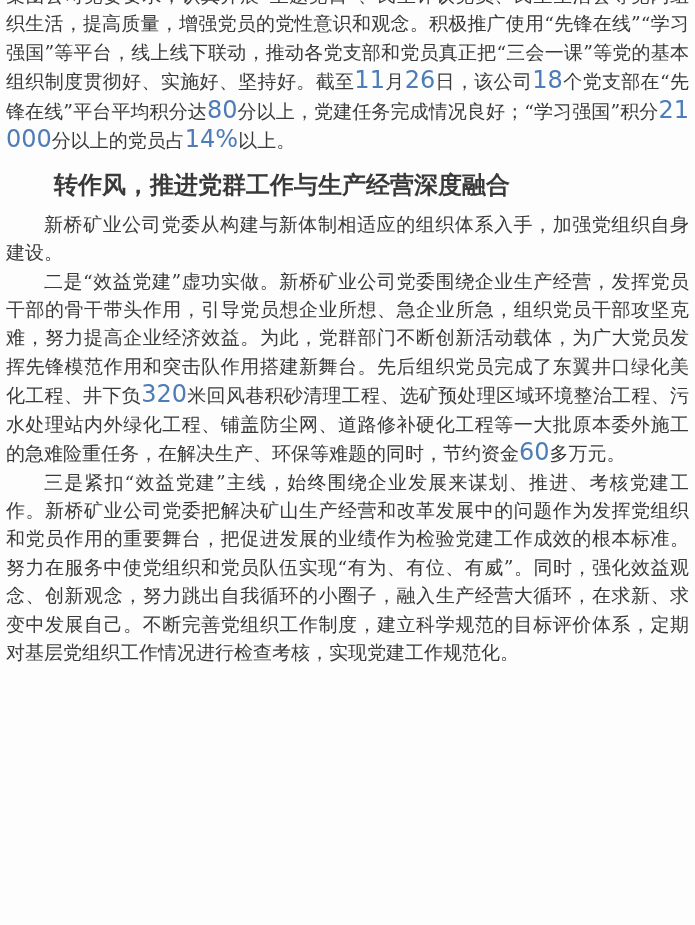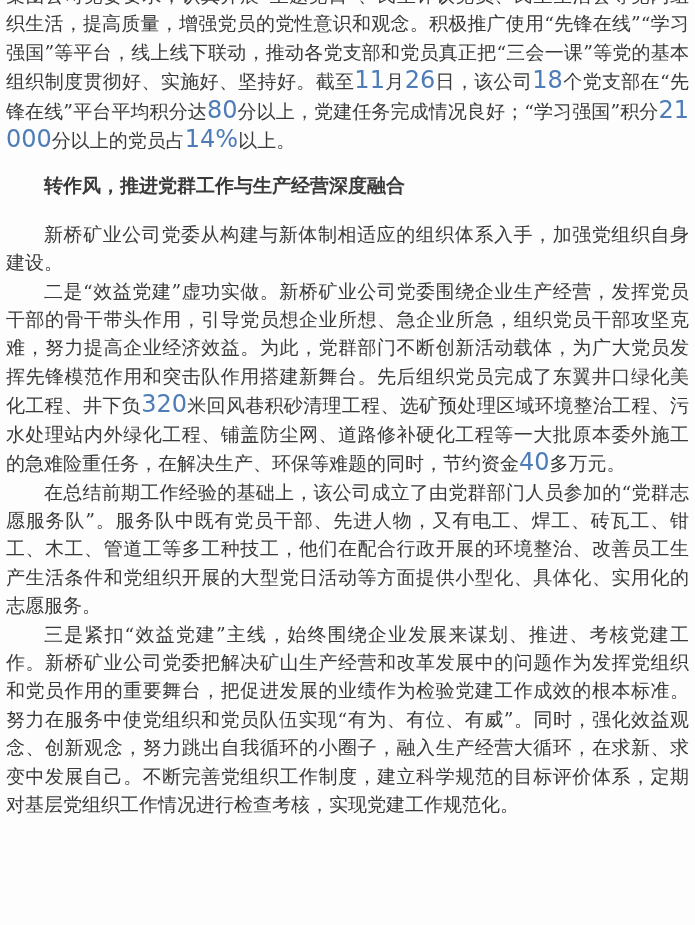--- a/index.html
+++ b/index.html
@@ -34,24 +34,24 @@
     word-break: break-all;
   }
   .para {
     margin: 0;
     text-indent: 2em;
   }
   .para.no-indent {
     text-indent: 0;
   }
   .section-heading {
-    font-size: 19px;
+    font-size: 24px;
     line-height: 28.4px;
     font-weight: bold;
-    margin: 17px 0 20px 0;
+    margin: 17px 0 10px 0;
     text-indent: 2em;
   }
   .num {
     color: var(--num-color, #4d7cb6);
     font-family: "DejaVu Sans", sans-serif;
     font-size: 24px;
   }
 </style>
 </head>
 <body>
@@ -60,22 +60,21 @@
   <div class="article">
 
     <p class="para no-indent">集团公司党委要求，认真开展“主题党日”、民主评议党员、民主生活会等党内组织生活，提高质量，增强党员的党性意识和观念。积极推广使用“先锋在线”“学习强国”等平台，线上线下联动，推动各党支部和党员真正把“三会一课”等党的基本组织制度贯彻好、实施好、坚持好。截至<span class="num">11</span>月<span class="num">26</span>日，该公司<span class="num">18</span>个党支部在“先锋在线”平台平均积分达<span class="num">80</span>分以上，党建任务完成情况良好；“学习强国”积分<span class="num">21000</span>分以上的党员占<span class="num">14%</span>以上。</p>
 
 
     <h2 class="section-heading">转作风，推进党群工作与生产经营深度融合</h2>
 
     <p class="para">新桥矿业公司党委从构建与新体制相适应的组织体系入手，加强党组织自身建设。</p>
 
 
-    <p class="para">二是“效益党建”虚功实做。新桥矿业公司党委围绕企业生产经营，发挥党员干部的骨干带头作用，引导党员想企业所想、急企业所急，组织党员干部攻坚克难，努力提高企业经济效益。为此，党群部门不断创新活动载体，为广大党员发挥先锋模范作用和突击队作用搭建新舞台。先后组织党员完成了东翼井口绿化美化工程、井下负<span class="num">320</span>米回风巷积砂清理工程、选矿预处理区域环境整治工程、污水处理站内外绿化工程、铺盖防尘网、道路修补硬化工程等一大批原本委外施工的急难险重任务，在解决生产、环保等难题的同时，节约资金<span class="num">40</span>多万元。</p>
+    <p class="para">二是“效益党建”虚功实做。新桥矿业公司党委围绕企业生产经营，发挥党员干部的骨干带头作用，引导党员想企业所想、急企业所急，组织党员干部攻坚克难，努力提高企业经济效益。为此，党群部门不断创新活动载体，为广大党员发挥先锋模范作用和突击队作用搭建新舞台。先后组织党员完成了东翼井口绿化美化工程、井下负<span class="num">320</span>米回风巷积砂清理工程、选矿预处理区域环境整治工程、污水处理站内外绿化工程、铺盖防尘网、道路修补硬化工程等一大批原本委外施工的急难险重任务，在解决生产、环保等难题的同时，节约资金<span class="num">60</span>多万元。</p>
 
-    <p class="para">在总结前期工作经验的基础上，该公司成立了由党群部门人员参加的“党群志愿服务队”。服务队中既有党员干部、先进人物，又有电工、焊工、砖瓦工、钳工、木工、管道工等多工种技工，他们在配合行政开展的环境整治、改善员工生产生活条件和党组织开展的大型党日活动等方面提供小型化、具体化、实用化的志愿服务。</p>
 
     <p class="para">
       <span>三是紧扣“效益党建”主线，始终围绕企业发展来谋划、推进、考核党建工作。新桥矿业公司党委把解决矿山生产经营和改革发展中的问题作为发挥党组织和党员作用的重要舞台，把促进发展的业绩作为检验党建工作成效的根本标准。努力在服务中使党组织和党员队伍实现“有为、有位、有威”。同时，强化效益观念、创新观念，努力跳出自我循环的小圈子，融入生产经营大循环，在求新、求变中发展自己。不断完善党组织工作制度，建立科学规范的目标评价体系，定期对基层党组织工作情况进行检查考核，实现党建工作规范化。</span>
     </p>
 
   </div>
 </div>
 
 </body></html>

